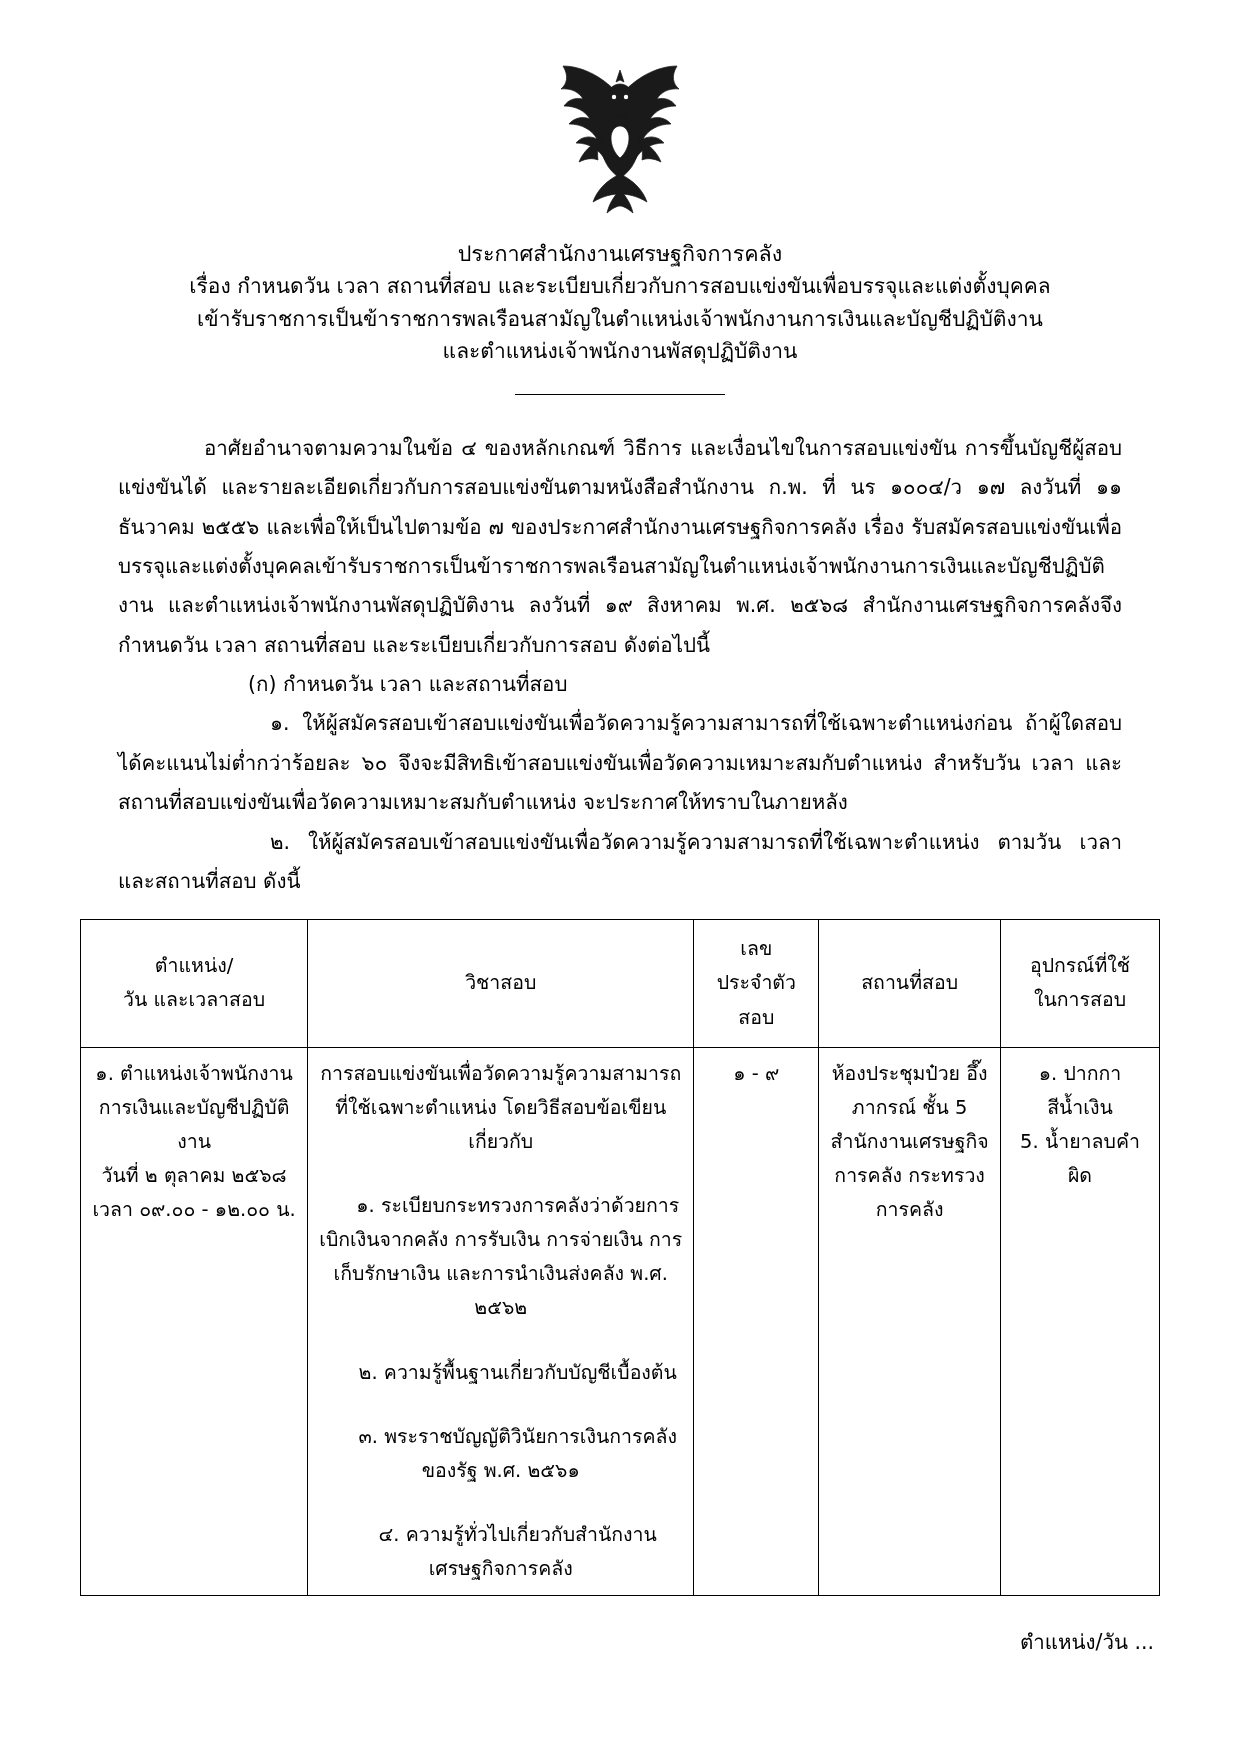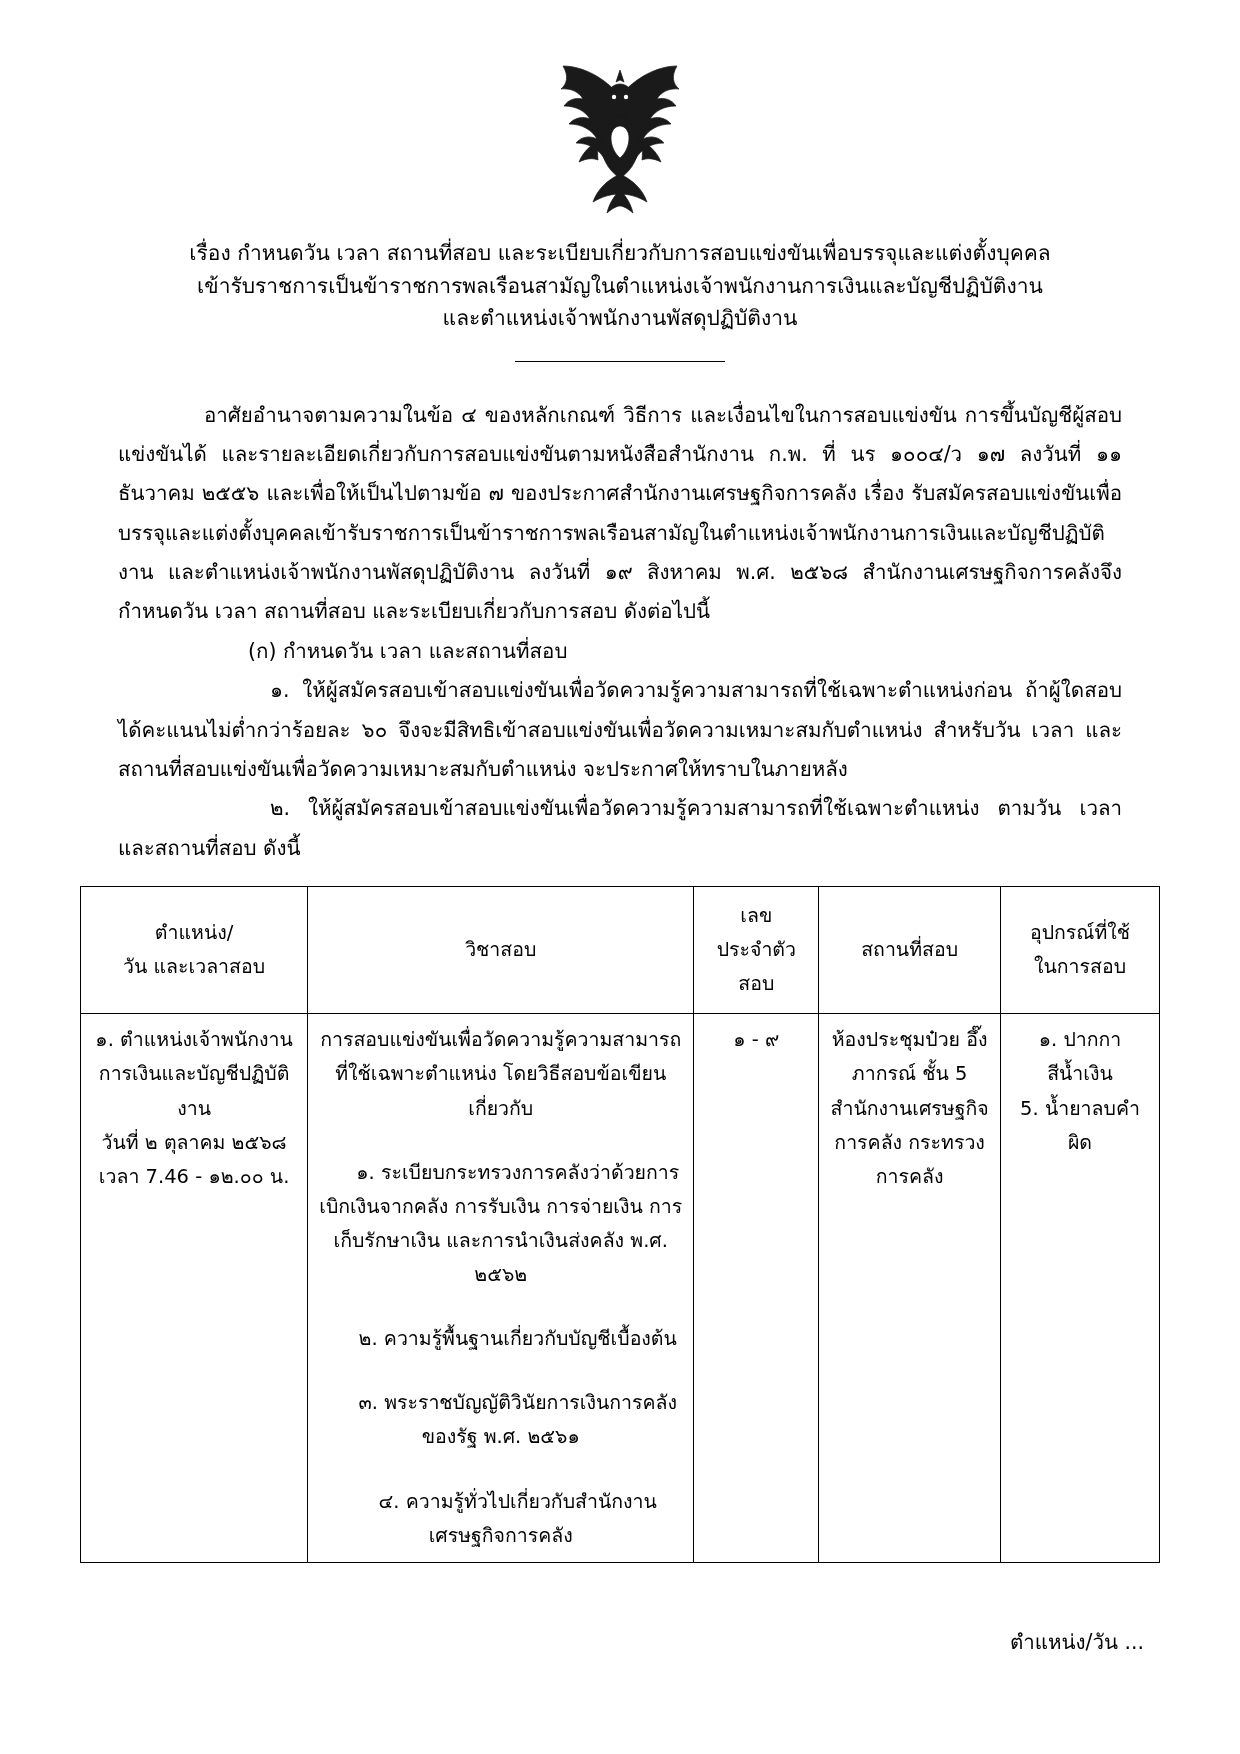--- a/index.html
+++ b/index.html
@@ -104,21 +104,21 @@
   .col-equip { width: 14%; }
 
   .cell-center { text-align: center; }
   .sub-indent { text-indent: 34px; display: block; margin-top: 30px; }
   .cell-pos .pos-title { display: block; }
   .cell-subj .lead { display: block; }
 
   
   .footer {
     position: absolute;
-    right: 96px;
+    right: 86px;
     bottom: 96px;
     font-size: 20.5px;
   }
 </style>
 </head>
 <body>
 
 <div class="page">
 
   <div class="emblem-wrap">
@@ -140,20 +140,21 @@
         <path d="M85 118 C72 124 62 134 58 146 C68 140 77 138 85 138 C93 138 102 140 112 146 C108 134 98 124 85 118 Z"></path>
         <path d="M85 134 C79 140 74 148 72 157 C78 152 82 150 85 150 C88 150 92 152 98 157 C96 148 91 140 85 134 Z"></path>
 
         <path d="M66 84 C56 88 48 96 44 106 C52 102 58 102 63 104 C62 96 63 89 66 84 Z"></path>
         <path d="M104 84 C114 88 122 96 126 106 C118 102 112 102 107 104 C108 96 107 89 104 84 Z"></path>
       </g>
     </svg>
   </div>
 
   <div class="header">
+    <span class="line title">ประกาศสำนักงานเศรษฐกิจการคลัง</span>
     <span class="line">เรื่อง  กำหนดวัน เวลา สถานที่สอบ และระเบียบเกี่ยวกับการสอบแข่งขันเพื่อบรรจุและแต่งตั้งบุคคล</span>
     <span class="line">เข้ารับราชการเป็นข้าราชการพลเรือนสามัญในตำแหน่งเจ้าพนักงานการเงินและบัญชีปฏิบัติงาน</span>
     <span class="line">และตำแหน่งเจ้าพนักงานพัสดุปฏิบัติงาน</span>
   </div>
 
   <div class="rule-wrap">
     <div class="rule"></div>
   </div>
 
   <div class="body">
@@ -182,21 +183,21 @@
             <span>อุปกรณ์ที่ใช้</span><br>
             <span>ในการสอบ</span>
           </th>
         </tr>
       </thead>
       <tbody>
         <tr>
           <td class="cell-pos">
             <span class="pos-title">๑. ตำแหน่งเจ้าพนักงานการเงินและบัญชีปฏิบัติงาน</span>
             <span class="pos-title">วันที่ ๒ ตุลาคม ๒๕๖๘</span>
-            <span class="pos-title">เวลา 7.46 - ๑๒.๐๐ น.</span>
+            <span class="pos-title">เวลา ๐๙.๐๐ - ๑๒.๐๐ น.</span>
           </td>
           <td class="cell-subj">
             <span class="lead">การสอบแข่งขันเพื่อวัดความรู้ความสามารถที่ใช้เฉพาะตำแหน่ง โดยวิธีสอบข้อเขียน เกี่ยวกับ</span>
             <span class="sub-indent">๑. ระเบียบกระทรวงการคลังว่าด้วยการเบิกเงินจากคลัง การรับเงิน การจ่ายเงิน การเก็บรักษาเงิน และการนำเงินส่งคลัง พ.ศ. ๒๕๖๒</span>
             <span class="sub-indent">๒. ความรู้พื้นฐานเกี่ยวกับบัญชีเบื้องต้น</span>
             <span class="sub-indent">๓. พระราชบัญญัติวินัยการเงินการคลังของรัฐ พ.ศ. ๒๕๖๑</span>
             <span class="sub-indent">๔. ความรู้ทั่วไปเกี่ยวกับสำนักงานเศรษฐกิจการคลัง</span>
           </td>
           <td class="cell-center">๑ - ๙</td>
           <td class="cell-center">ห้องประชุมป๋วย อึ๊งภากรณ์ ชั้น 5 สำนักงานเศรษฐกิจการคลัง กระทรวงการคลัง</td>

